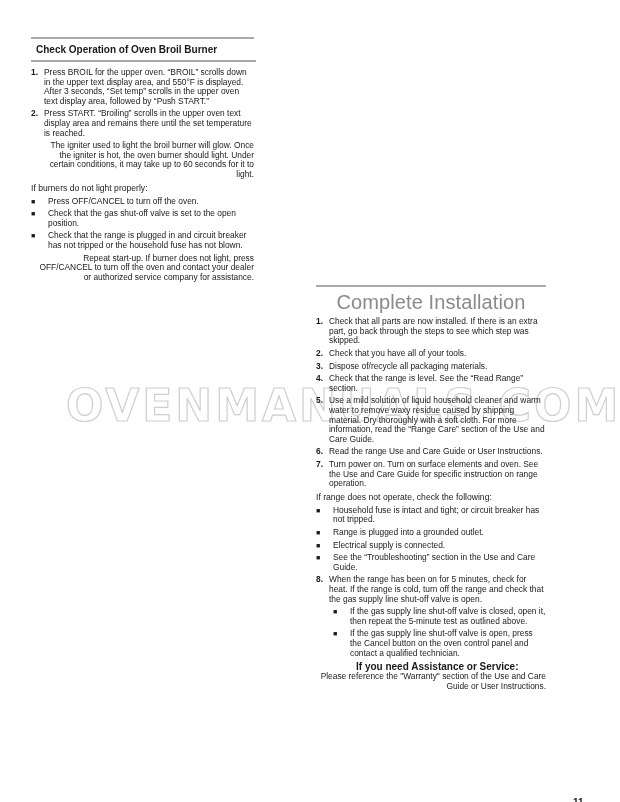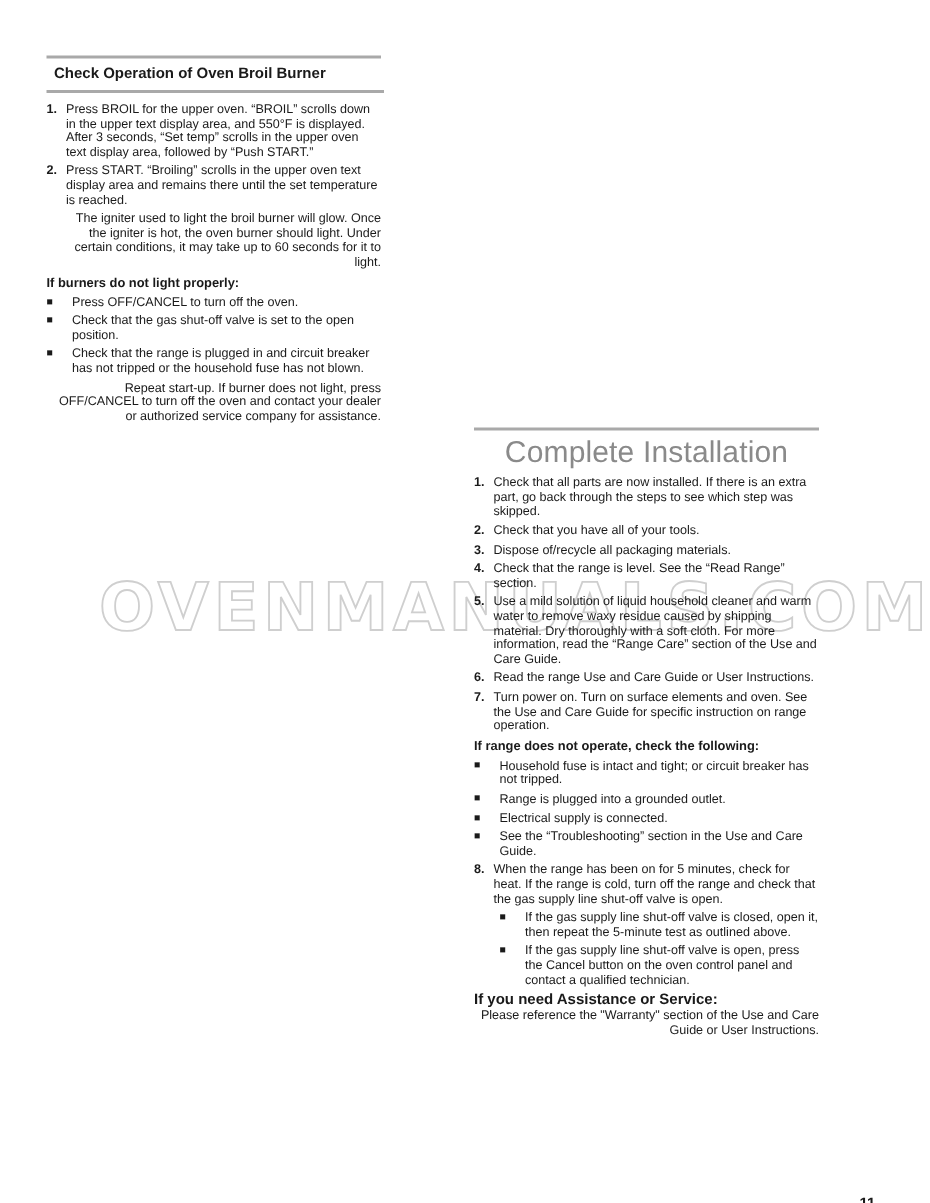--- a/index.html
+++ b/index.html
@@ -18,23 +18,23 @@
     .right-head {
       font-size:20px; color:#8a8a8a; text-align:center; padding:4px 0 3px 0;
       letter-spacing:0.1px;
     }
     .item { display:flex; font-size:8.4px; line-height:9.6px; margin-bottom:3px; }
     .num { width:13px; flex:0 0 13px; font-weight:bold; }
     .bullet { width:17px; flex:0 0 17px; font-size:7px; line-height:9.6px; }
     .txt { flex:1; }
     .para { font-size:8.4px; line-height:9.6px; margin-bottom:3px;text-align:right; }
     .indent { padding-left:13px; }
-    .subhead { font-weight:bold; font-size:8.6px; line-height:10px; margin:2px 0 4px 0; }
+    .subhead { font-weight:normal; font-size:8.6px; line-height:10px; margin:2px 0 4px 0; }
     .subitem { padding-left:17px; }
-    .assist-head { font-weight:bold; font-size:10px; line-height:11px; margin-top:2px; }
+    .assist-head { font-weight:bold; font-size:10px; line-height:11px; margin-top:2px;margin-left:40px; }
     .watermark {
       position:absolute; left:66px; top:380px; width:490px;
       font-size:44px; font-weight:bold; letter-spacing:3px;
       color:transparent; -webkit-text-stroke:1.2px #cfcfcf; pointer-events:none;
       font-family:"DejaVu Sans", sans-serif; z-index:0;
     }
     .content { position:relative; z-index:1; }
     .page-num { position:absolute; left:573px; top:773px; font-weight:bold; font-size:10px;margin-top:24px; }
   </style>
 </head>

